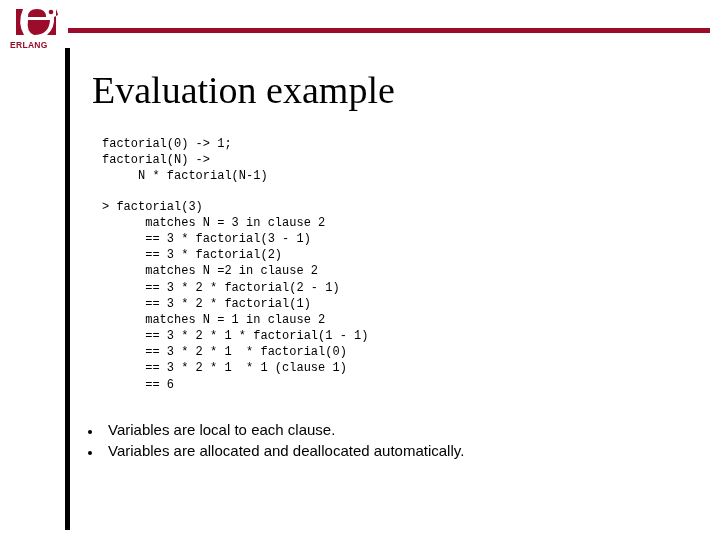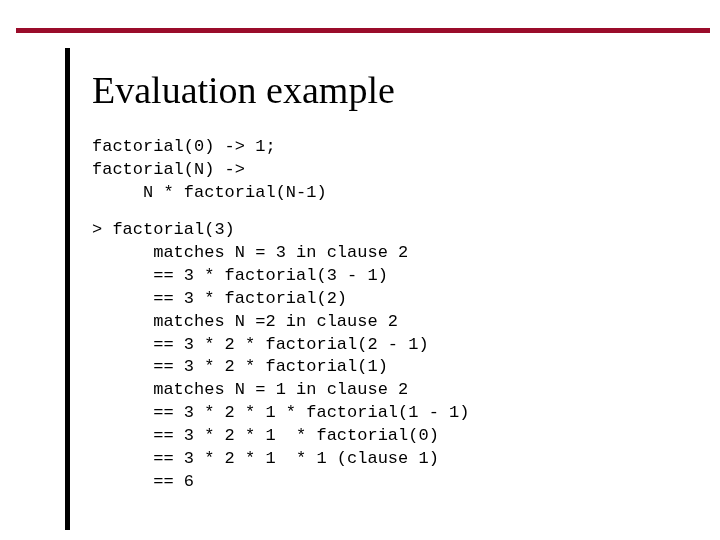--- a/index.html
+++ b/index.html
@@ -47,23 +47,24 @@
     padding-left: 22px;
   }
   .title {
     font-size: 38px;
     font-weight: normal;
     margin: 20px 0 24px 0;
     font-family: "Times New Roman", Times, serif;
   }
   .code {
     font-family: "Courier New", Courier, monospace;
-    font-size: 17px;
+    font-size: 12px;
     line-height: 1.35;
     white-space: pre;
+    margin-left: 10px;
     color: #000;
   }
   .bullets {
     margin-top: 28px;
     margin-left: -4px;
   }
   .bullet-row {
     display: flex;
     align-items: flex-start;
     margin-bottom: 4px;
@@ -80,20 +81,31 @@
   .bullet-text {
     font-family: Arial, Helvetica, sans-serif;
     font-size: 15px;
     color: #000;
   }
 </style>
 </head>
 <body>
 
 <div class="header">
+  <div class="logo">
+    <svg width="52" height="32" viewBox="0 0 52 32">
+      <rect x="0" y="0" width="52" height="32" fill="#ffffff"></rect>
+      <path d="M 6 3 L 6 29 L 14 29 Q 7 17 13 3 Z" fill="#9a0c2a"></path>
+      <path d="M 46 3 L 46 29 L 37 29 Q 45 22 44 11 L 48 9 Q 47 5 46 3 Z" fill="#9a0c2a"></path>
+      <path d="M 18 11 Q 18 3 27 3 Q 36 3 36 11 Z" fill="#9a0c2a"></path>
+      <path d="M 18 14 L 40 14 Q 39 29 24 29 Q 16 26 18 14 Z" fill="#9a0c2a"></path>
+      <circle cx="41" cy="6" r="2.3" fill="#9a0c2a"></circle>
+    </svg>
+    <div class="logo-text">ERLANG</div>
+  </div>
   <div class="rule"></div>
 </div>
 
 <div class="content">
   <h1 class="title">Evaluation example</h1>
 
   <div class="code">factorial(0) -&gt; 1;
 factorial(N) -&gt;
      N * factorial(N-1)</div>
   <div style="height:14px"></div>
@@ -103,13 +115,23 @@
       == 3 * factorial(2)
       matches N =2 in clause 2
       == 3 * 2 * factorial(2 - 1)
       == 3 * 2 * factorial(1)
       matches N = 1 in clause 2
       == 3 * 2 * 1 * factorial(1 - 1)
       == 3 * 2 * 1  * factorial(0)
       == 3 * 2 * 1  * 1 (clause 1)
       == 6</div>
 
+  <div class="bullets">
+    <div class="bullet-row">
+      <div class="bullet-dot"></div>
+      <div class="bullet-text">Variables are local to each clause.</div>
+    </div>
+    <div class="bullet-row">
+      <div class="bullet-dot"></div>
+      <div class="bullet-text">Variables are allocated and deallocated automatically.</div>
+    </div>
+  </div>
 </div>
 
 </body></html>

